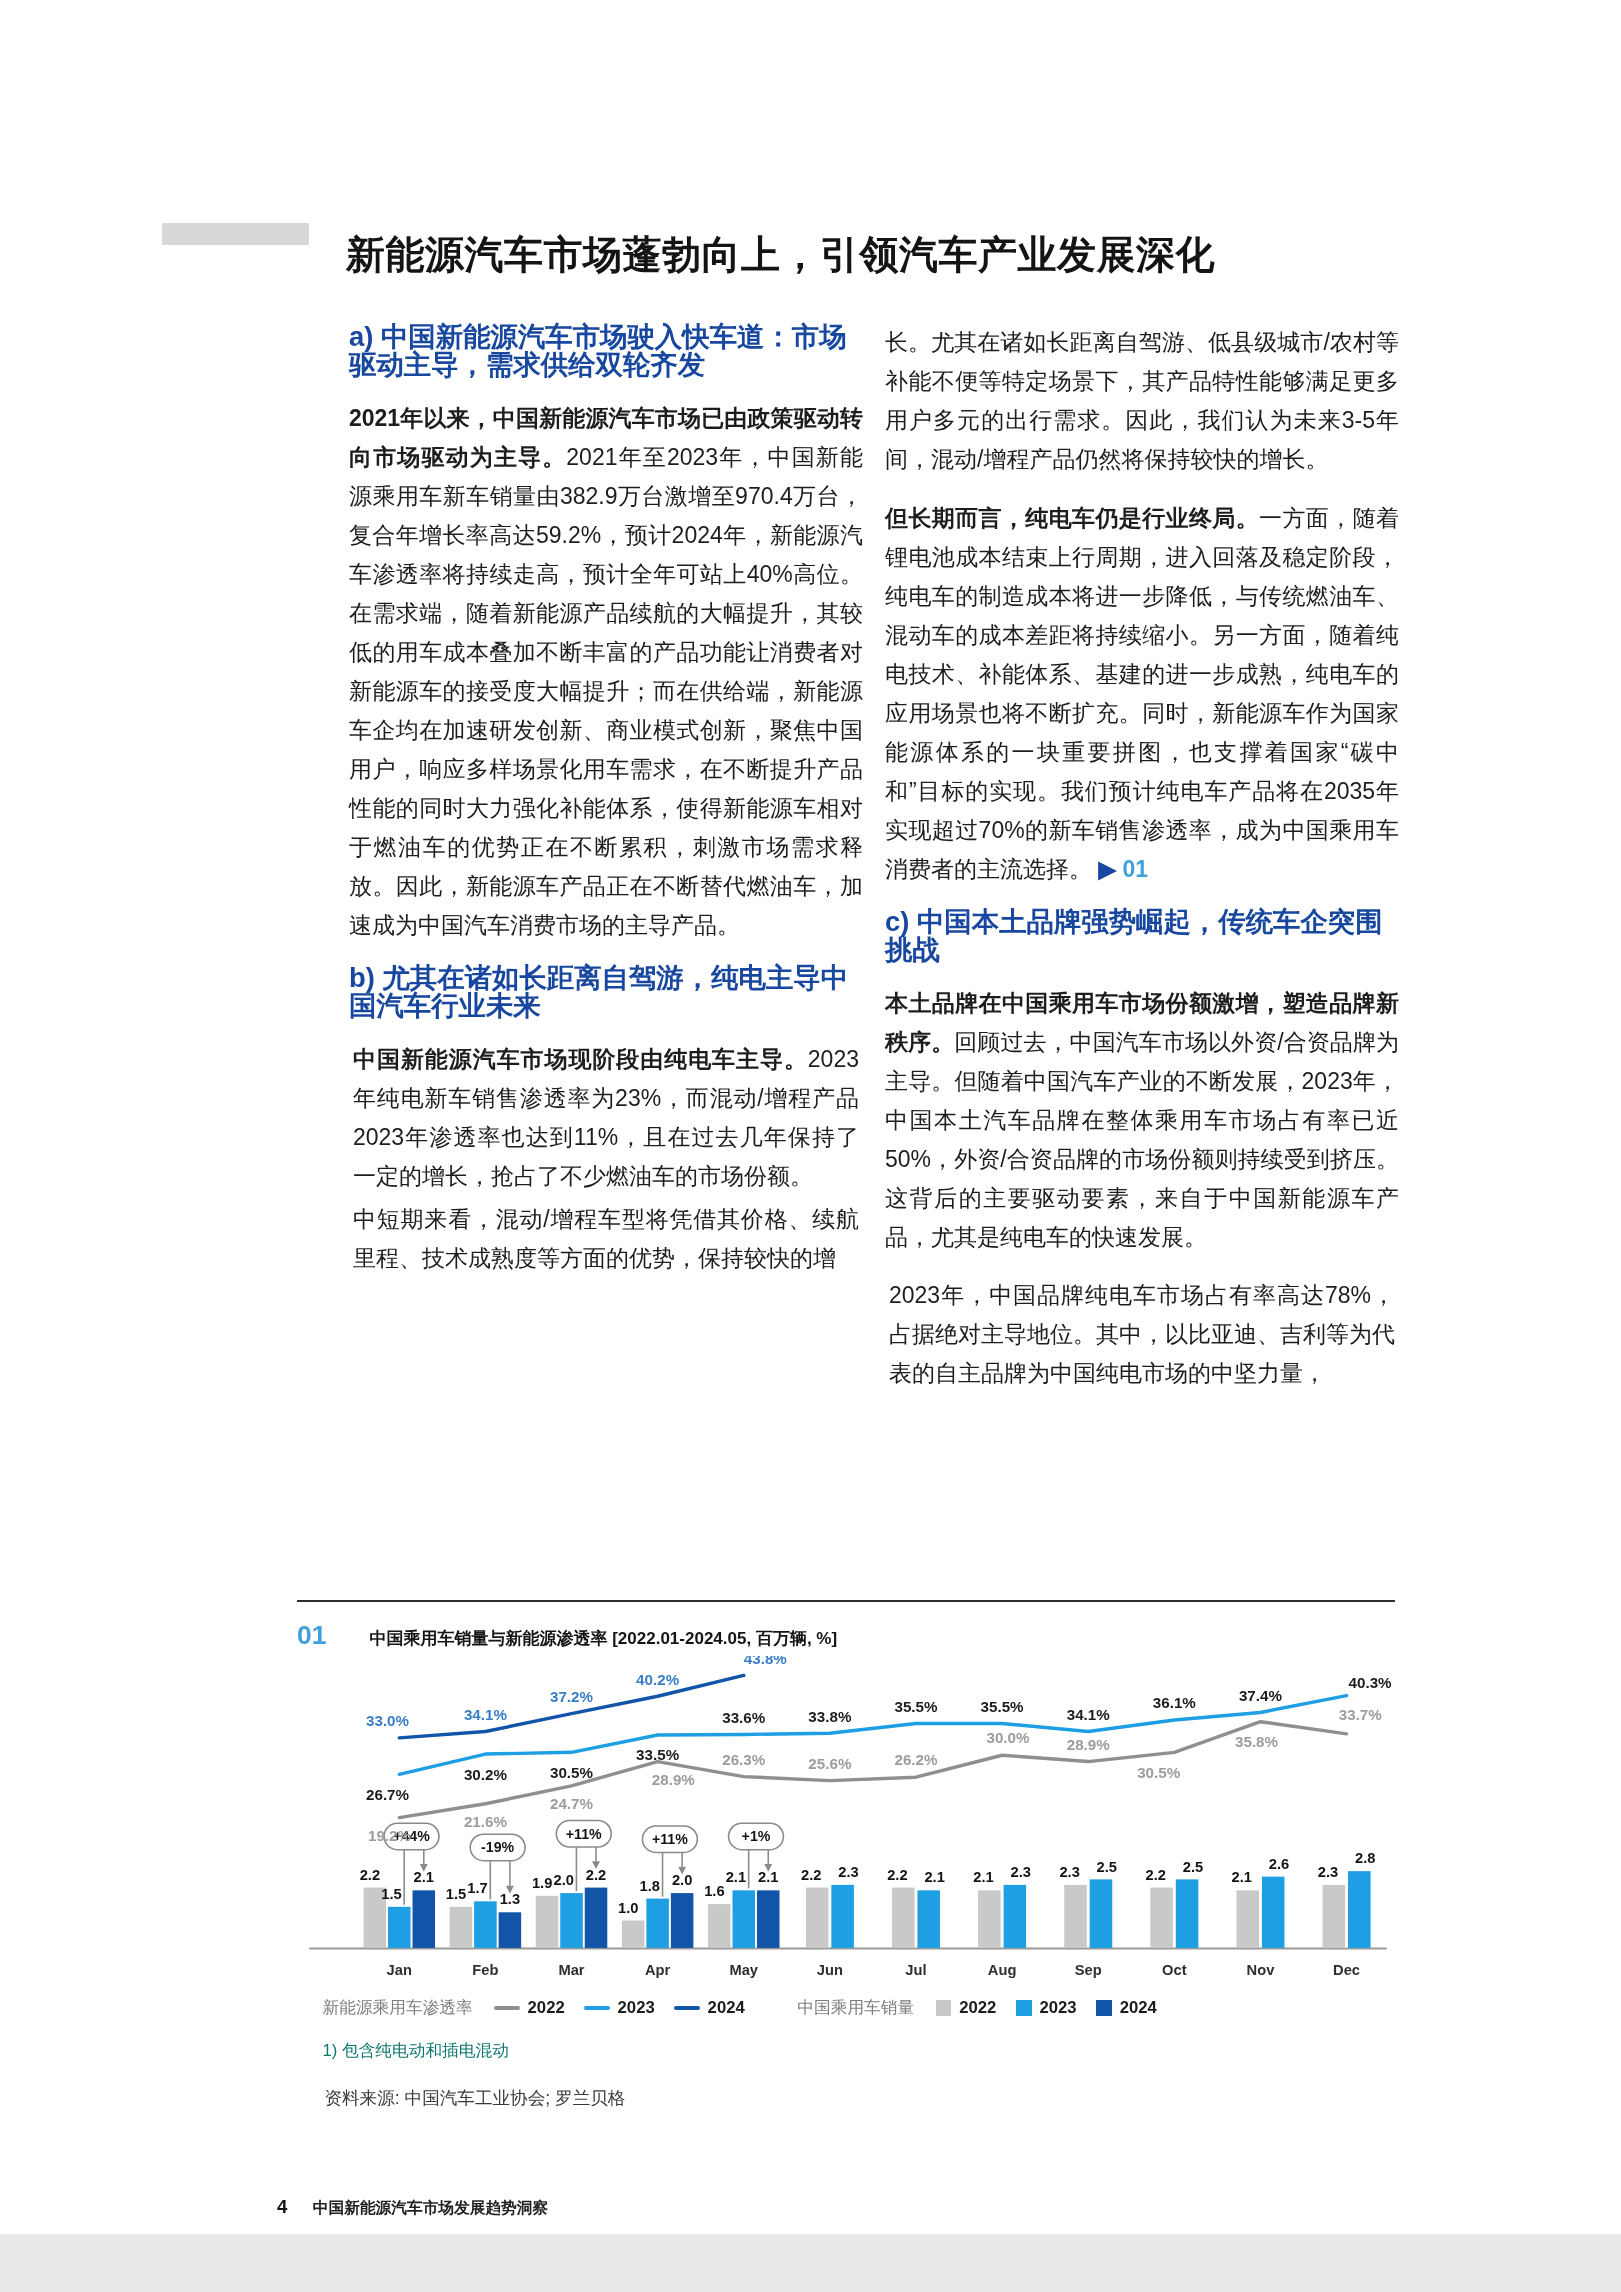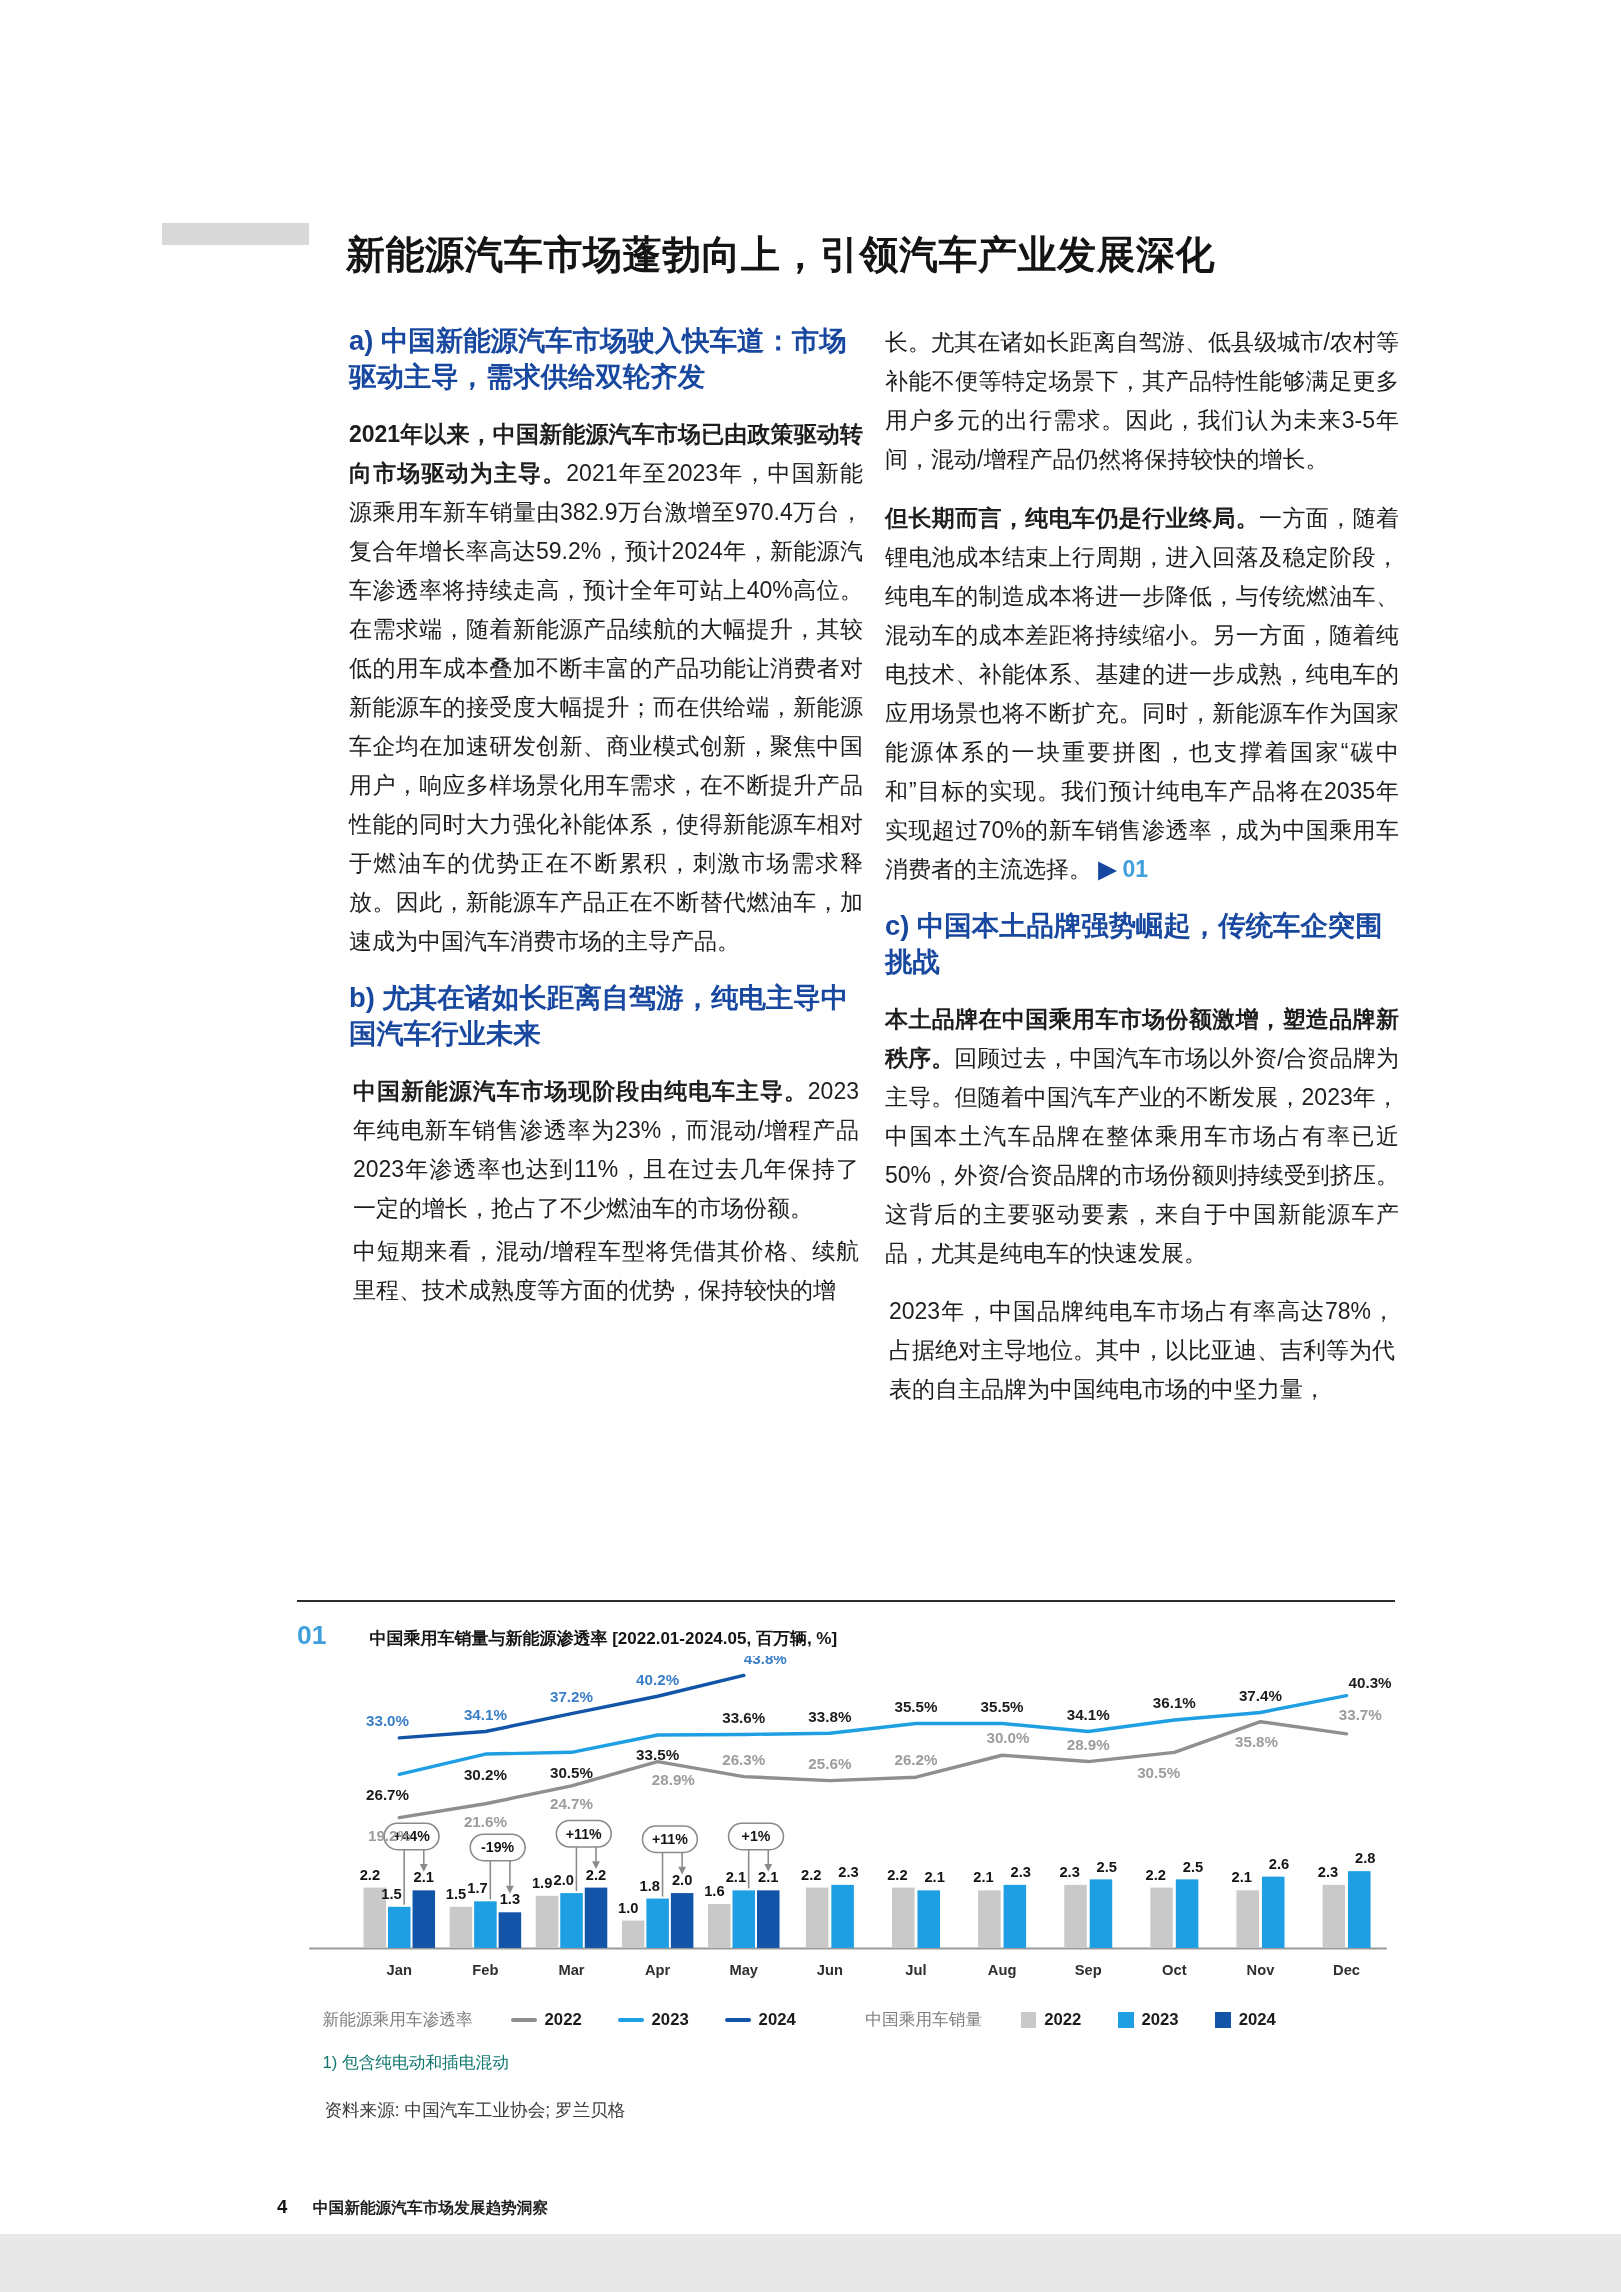--- a/index.html
+++ b/index.html
@@ -13,39 +13,39 @@
   }
   
   .deco-bar{position:absolute;left:162px;top:223px;width:147px;height:21.6px;background:#d8d8d8;}
   .page-title{position:absolute;left:346px;top:202px;font-size:39px;font-weight:700;color:#141414;letter-spacing:0.5px;}
   
   .col{position:absolute;top:323px;width:514px;font-size:23px;line-height:39px;text-align:justify;color:#1d1d1d;}
   .col-left{left:349px;}
   .col-right{left:885px;}
   .col p{margin:0 0 19.6px 0;}
   .col p.tight{margin:4px;}
-  .sec-head{color:#17479e;font-size:27.4px;line-height:36px;font-weight:700;margin:0 0 19.6px 0;text-align:left;}
+  .sec-head{color:#17479e;font-size:27.4px;line-height:28px;font-weight:700;margin:0 0 19.6px 0;text-align:left;}
   .sec-head.mt{margin-top:15.7px;}
   strong{font-weight:700;}
   .ref-link{font-weight:700;text-decoration:none;white-space:nowrap;color:#17479e;}
   .ref-link .ref-num{color:#3fa0dc;}
   
   .chart-block{position:absolute;left:297px;top:1600px;width:1102px;}
   .chart-rule{width:1098px;height:2px;background:#2e2e2e;}
   .chart-head{display:flex;align-items:baseline;gap:43px;margin-top:17.6px;}
   .chart-no{color:#3fa0dc;font-size:26.5px;font-weight:700;}
   .chart-title{font-size:17px;font-weight:700;color:#141414;}
   svg.chart{display:block;margin-top:5.9px;}
   .bar-lab{font-size:15px;font-weight:700;fill:#141414;}
   .month-lab{font-size:15px;font-weight:700;fill:#2f2f2f;}
   .badge-lab{font-size:14.5px;font-weight:700;fill:#141414;}
   .lab22{font-size:15.5px;font-weight:700;fill:#9c9c9c;}
   .lab23{font-size:15.5px;font-weight:700;fill:#1c1c1c;}
   .lab24{font-size:15.5px;font-weight:700;fill:#3a7ec6;}
-  .legend{display:flex;align-items:center;margin-top:14px;padding-left:25.5px;font-size:16.7px;gap:17px;}
+  .legend{display:flex;align-items:center;margin-top:2px;padding-left:25.5px;font-size:16.7px;}
   .leg-title{color:#7d7d7d;margin-right:21.6px;}
   .leg-title.second{margin-left:33px;}
   .leg-item{display:flex;align-items:center;gap:7.8px;font-weight:700;color:#1b1b1b;margin-right:19.6px;}
   .line-sw{width:25.5px;height:3.9px;border-radius:2px;display:inline-block;}
   .sw-l22{background:#8f8f8f;}
   .sw-l23{background:#1e9fe4;}
   .sw-l24{background:#1254a8;}
   .sq-sw{width:15.7px;height:15.7px;display:inline-block;}
   .sw-b22{background:#c9c9c9;}
   .sw-b23{background:#1e9fe4;}

